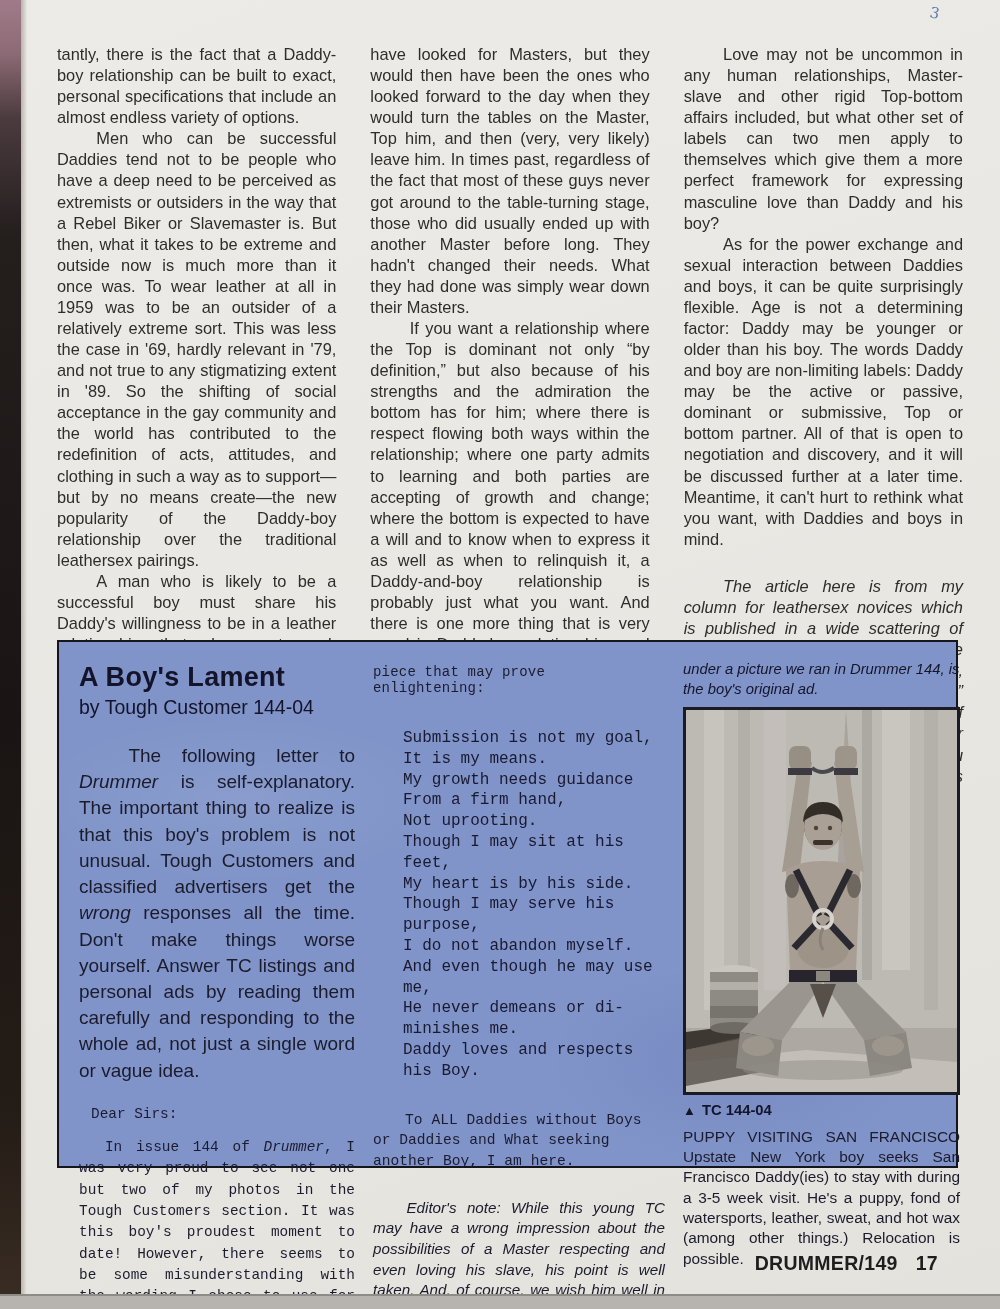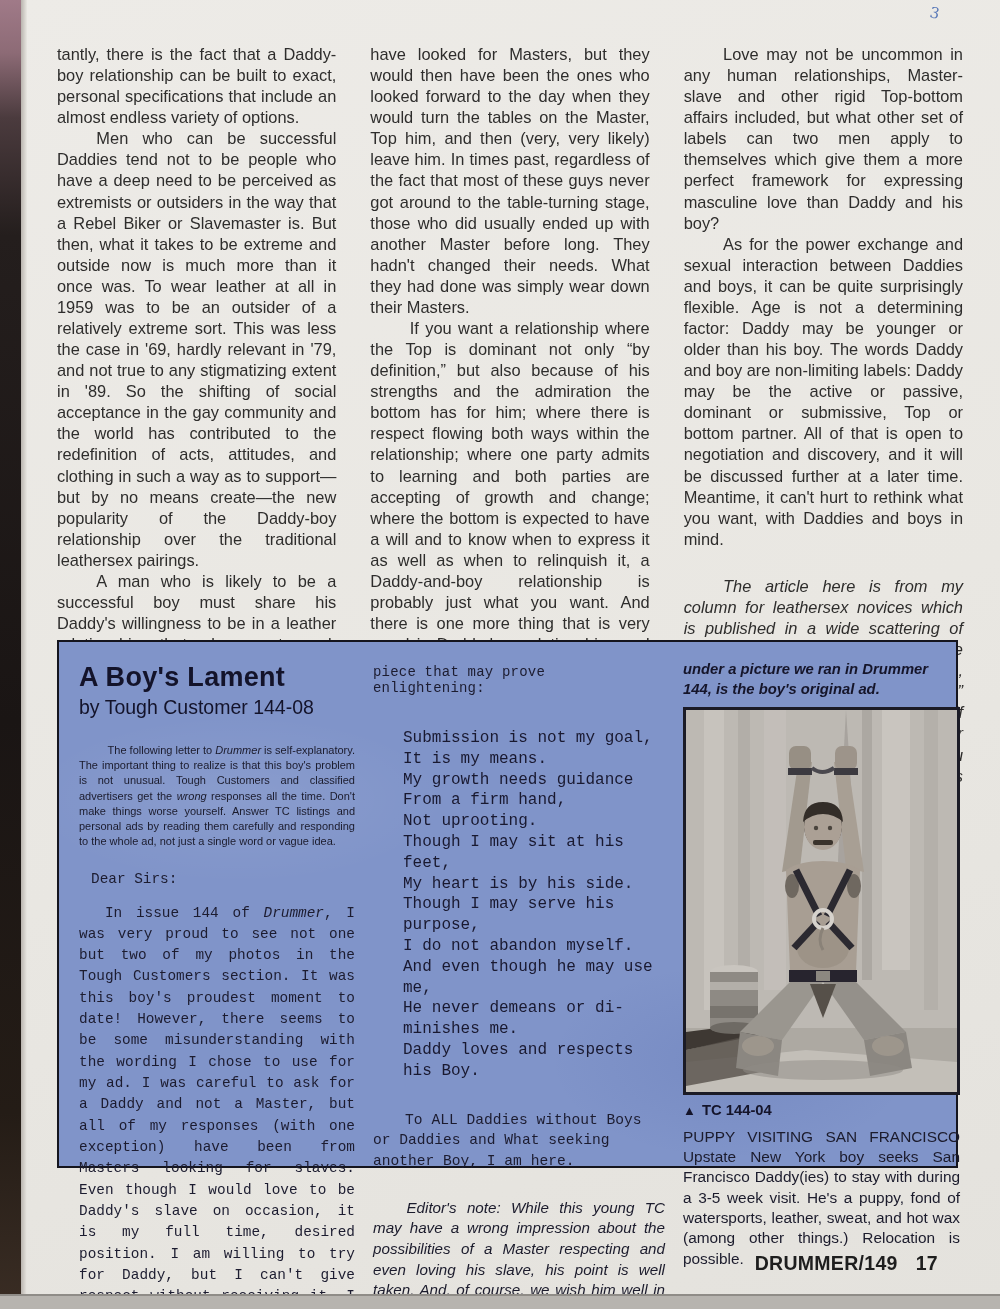--- a/index.html
+++ b/index.html
@@ -44,30 +44,30 @@
       #8094c9;
     border:2px solid #15151e;
     box-sizing:border-box;
     display:grid;grid-template-columns:276px 292px 1fr;
     column-gap:18px;
     padding:16px 20px 14px 20px;
     color:#181826;
   }
   .lament-title{font-size:27px;font-weight:700;letter-spacing:.3px;color:#13132a;margin:4px 0 0 0;}
   .lament-byline{font-size:19.5px;margin-top:3px;color:#13132a;}
-  .lament-intro{margin-top:24px;font-size:11px;line-height:1.38;text-align:justify;text-indent:2.6em;color:#1b1b2c;}
+  .lament-intro{margin-top:24px;font-size:19px;line-height:1.38;text-align:justify;text-indent:2.6em;color:#1b1b2c;}
   .mono{font-family:"Liberation Mono","DejaVu Sans Mono",monospace;}
   .letter{margin-top:20px;font-size:14.4px;line-height:1.48;color:#1c1c30;}
   .letter .salutation{margin:12px;}
   .letter .body{margin:0;text-align:justify;text-indent:1.8em;}
   .lead-in{font-size:14px;letter-spacing:.2px;margin-top:6px;color:#1c1c30;}
   .poem{margin:32px 0 0 30px;font-size:16px;line-height:1.3;white-space:pre-line;color:#191930;}
   .poem-call{margin-top:28px;font-size:14.6px;line-height:1.42;text-indent:2.2em;text-align:left;color:#1c1c30;}
   .editors-note{margin-top:26px;font-style:italic;font-size:15.2px;line-height:1.36;text-align:justify;text-indent:2.2em;color:#1b1b2c;}
-  .photo-caption{font-style:italic;font-weight:700;font-size:14.8px;line-height:1.32;color:#15152a;margin-top:2px;}
+  .photo-caption{font-style:italic;font-weight:400;font-size:14.8px;line-height:1.32;color:#15152a;margin-top:2px;}
   .photo-frame{margin-top:8px;width:277px;height:388px;border:3px solid #1b1b26;box-sizing:border-box;background:#bdb9b3;}
   .photo-frame svg{display:block;width:100%;height:100%;}
   .tc-row{margin-top:7px;font-weight:700;font-size:14.8px;color:#14142a;display:flex;align-items:center;gap:6px;}
   .tc-row .tri{font-size:13px;}
   .ad-headline{margin-top:9px;font-size:15.4px;line-height:1.3;color:#1b1b2c;text-align:justify;text-align-last:justify;}
   .ad-body{font-size:15.4px;line-height:1.32;text-align:justify;color:#1b1b2c;}
   
   .footer{
     position:absolute;top:1252px;right:62px;
     font-weight:700;font-size:19.5px;color:#1e1e1e;letter-spacing:.3px;
@@ -96,21 +96,21 @@
     <div class="col3">
       <p class="ind">Love may not be uncommon in any human relationships, Master-slave and other rigid Top-bottom affairs included, but what other set of labels can two men apply to themselves which give them a more perfect framework for expressing masculine love than Daddy and his boy?</p>
       <p class="ind">As for the power exchange and sexual interaction between Daddies and boys, it can be quite surprisingly flexible. Age is not a determining factor:  Daddy may be younger or older than his boy. The words Daddy and boy are non-limiting labels:  Daddy may be the active or passive, dominant or submissive, Top or bottom partner.  All of that is open to negotiation and discovery, and it will be discussed further at a later time.  Meantime, it can't hurt to rethink what you want, with Daddies and boys in mind.</p>
       <p class="ind italic">The article here is from my column for leathersex novices which is published in a wide scattering of local newspapers across the US.  The point of view of the column is my own, and it is identified with “New Leather,” a fact that becomes evident here.  If the column is not appearing in your local newspaper, tell the editor you want it, and give her/him my address here at Drummer.</p>
     </div>
   </div>
 
   <div class="lament">
     <div>
       <div class="lament-title">A Boy's Lament</div>
-      <div class="lament-byline">by Tough Customer 144-08</div>
+      <div class="lament-byline">by Tough Customer 144-04</div>
       <div class="lament-intro">The following letter to <i>Drummer</i> is self-explanatory.  The important thing to realize is that this boy's problem is not unusual.  Tough Customers and classified advertisers get the <i>wrong</i> responses all the time.  Don't make things worse yourself.  Answer TC listings and personal ads by reading them carefully and responding to the whole ad, not just a single word or vague idea.</div>
       <div class="letter mono">
         <p class="salutation">Dear Sirs:</p>
         <p class="body">In issue 144 of <i>Drummer</i>, I was very proud to see not one but two of my photos in the Tough Customers section.  It was this boy's proudest moment to date!  However, there seems to be some misunderstanding with the wording I chose to use for my ad.  I was careful to ask for a Daddy and not a Master, but all of my responses (with one exception) have been from Masters looking for slaves.  Even though I would love to be Daddy's slave on occasion, it is  my full time, desired position.  I am willing to try  for Daddy, but I can't give respect without receiving it.   I have written a</p>
       </div>
     </div>
 
     <div>
       <div class="lead-in mono">piece that may prove enlightening:</div>
       <div class="poem mono">Submission is not my goal,

